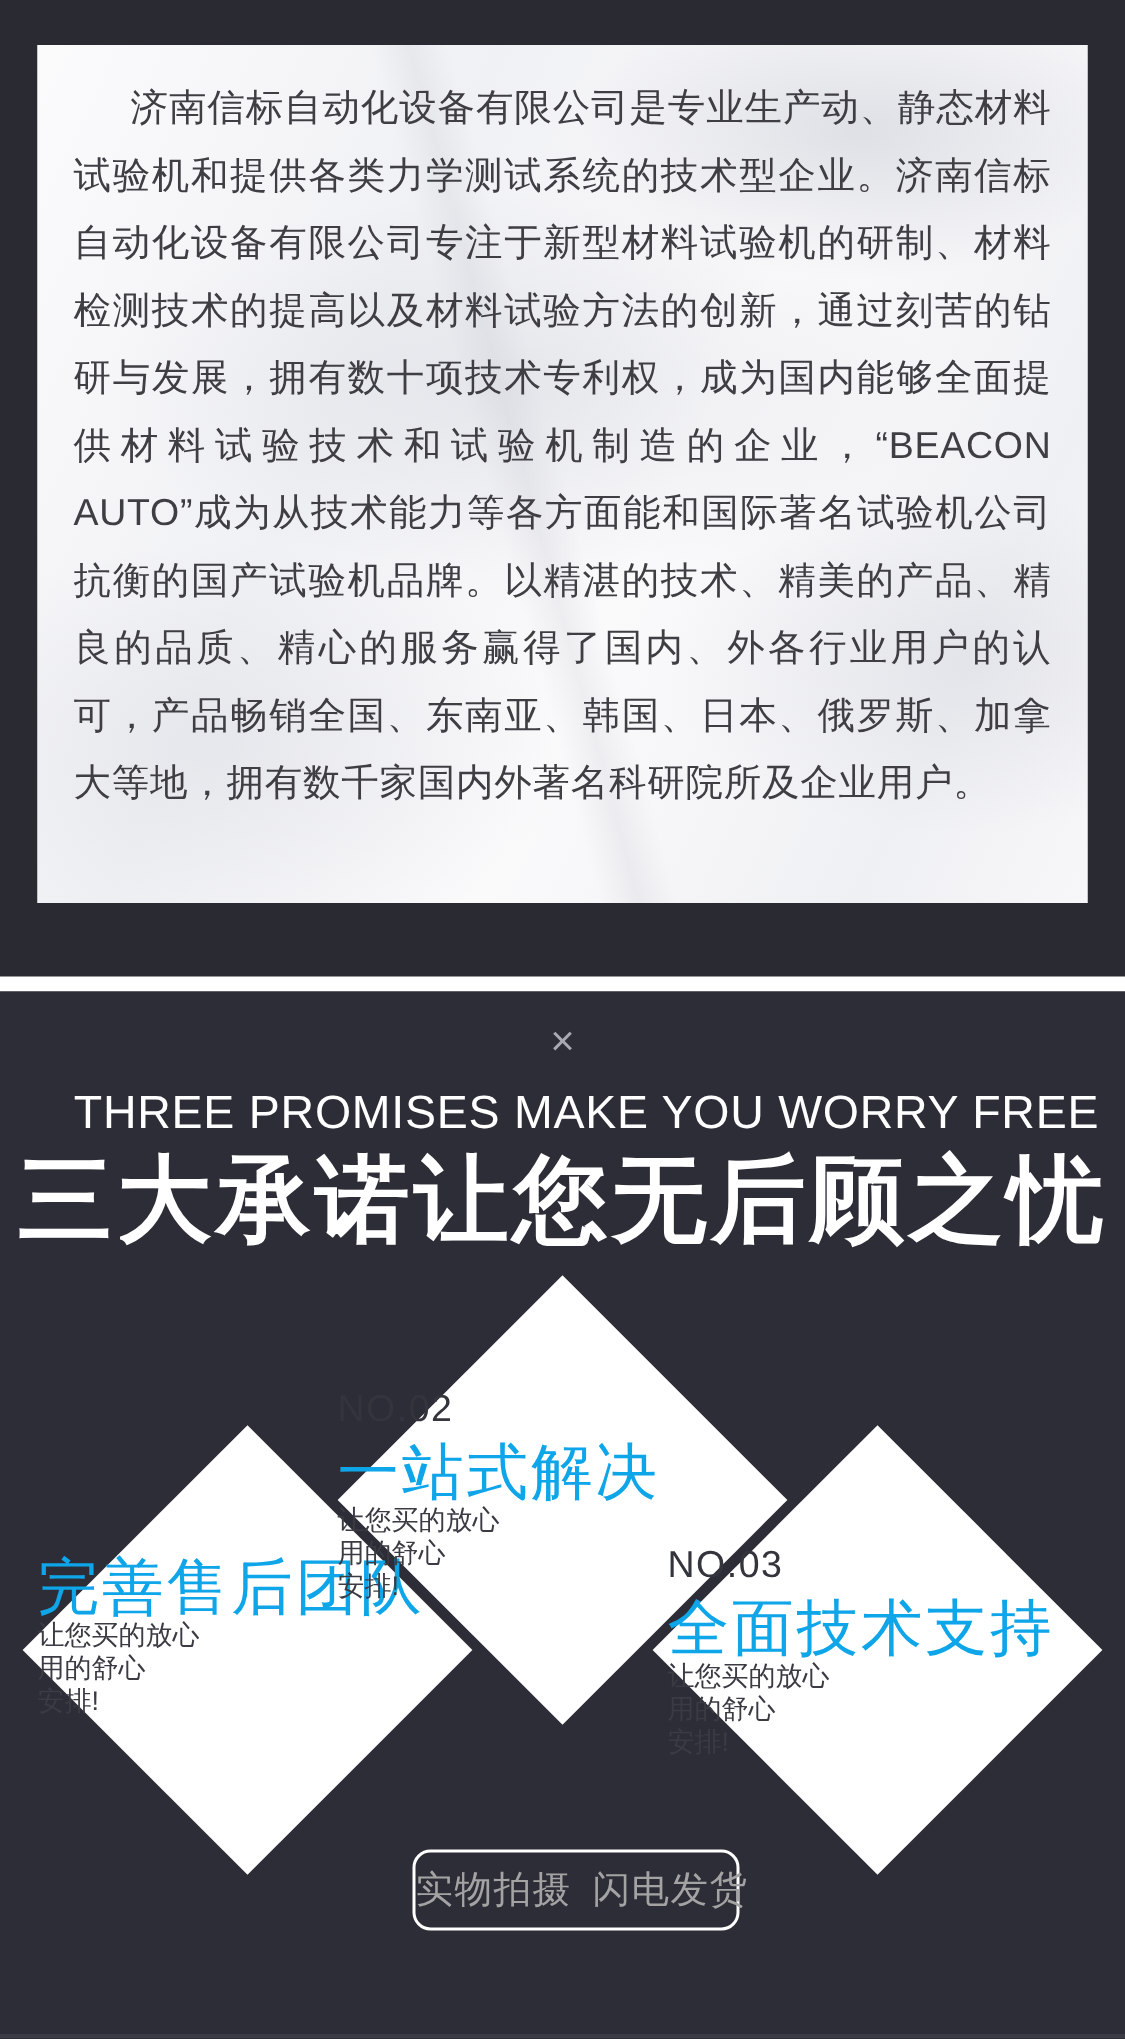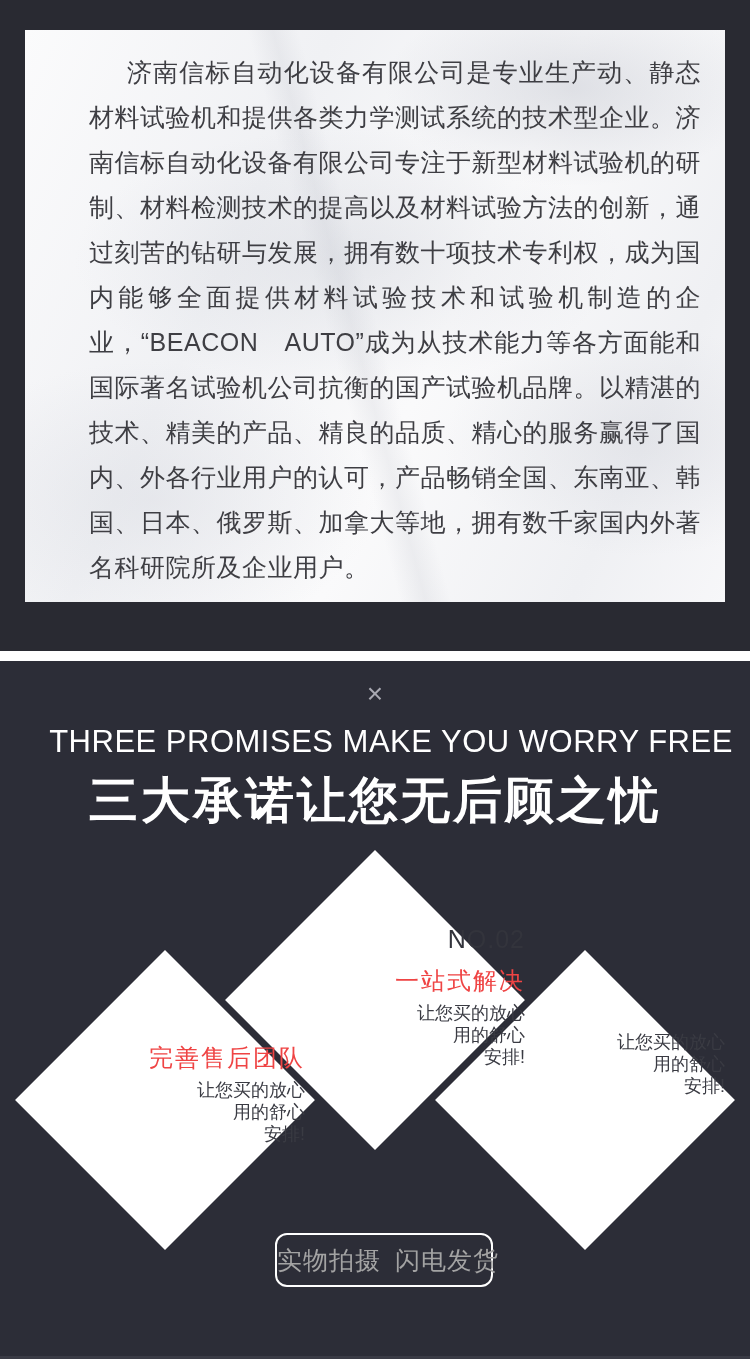--- a/index.html
+++ b/index.html
@@ -21,21 +21,20 @@
     left:25px;top:30px;width:700px;height:572px;
     box-sizing:border-box;
     background-color:#f6f6f8;
     background-image:
       radial-gradient(ellipse 300px 160px at 78% 10%, rgba(178,182,194,.38), rgba(178,182,194,0) 62%),
       radial-gradient(ellipse 420px 200px at 46% 40%, rgba(192,196,206,.30), rgba(192,196,206,0) 65%),
       radial-gradient(ellipse 380px 230px at 18% 82%, rgba(200,203,212,.28), rgba(200,203,212,0) 60%),
       radial-gradient(ellipse 330px 190px at 88% 72%, rgba(188,191,202,.24), rgba(188,191,202,0) 60%),
       linear-gradient(75deg, transparent 44%, rgba(165,168,180,.14) 47%, transparent 50%),
       linear-gradient(115deg, #fbfbfc 0%, #f0f1f4 32%, #fafafb 58%, #eff0f3 84%, #f7f7f9 100%);
-    padding-left: 40px;
   }
   .intro-text{
     margin:0;
     padding:20px 24px 0 24px;
     font-size:25px;
     line-height:45px;
     text-align:justify;
     text-indent:38px;
     letter-spacing:.5px;
     color:#3e3e43;
@@ -63,53 +62,53 @@
     color:#ffffff;
     font-size:31px;line-height:34px;
     letter-spacing:.5px;
     font-weight:400;
     white-space:nowrap;
   }
   .heading-zh{
     left:0;top:771px;width:750px;
     text-align:center;
     color:#ffffff;
-    font-size:49px;line-height:58px;
+    font-size:63px;line-height:58px;
     font-weight:700;
     letter-spacing:3px;
     white-space:nowrap;
   }
 
   .diamond{
     width:212px;height:212px;
     background:#ffffff;
     transform:rotate(45deg);
   }
   .d-mid{left:269px;top:894px;}
   .d-left{left:59px;top:994px;}
   .d-right{left:479px;top:994px;}
 
   .promise{
-    text-align:right;
+    text-align:left;
     color:#33343c;
   }
   .p-left{left:25px;top:1029px;width:280px;}
   .p-mid{left:225px;top:926px;width:300px;}
   .p-right{left:445px;top:1030px;width:280px;}
   .p-no{
     font-size:25px;line-height:26px;
     letter-spacing:1px;
     color:#33343c;
   }
   .p-title{
     margin-top:9px;
-    font-size:24px;line-height:40px;
+    font-size:41px;line-height:40px;
     font-weight:500;
     letter-spacing:2px;
-    color:#ef4444;
+    color:#0ea5e9;
     white-space:nowrap;
   }
   .p-desc{
     margin-top:1px;
     font-size:18px;line-height:22px;
     color:#3a3b43;
   }
   .p-desc span{display:block;}
 
   .badge{
@@ -162,20 +161,22 @@
   <div class="p-no">NO.02</div>
   <div class="p-title">一站式解决</div>
   <div class="p-desc">
     <span>让您买的放心</span>
     <span>用的舒心</span>
     <span>安排!</span>
   </div>
 </div>
 
 <div class="abs promise p-right">
+  <div class="p-no">NO.03</div>
+  <div class="p-title">全面技术支持</div>
   <div class="p-desc">
     <span>让您买的放心</span>
     <span>用的舒心</span>
     <span>安排!</span>
   </div>
 </div>
 
 <div class="abs badge">实物拍摄 闪电发货</div>
 
 <div class="abs bottom-strip"></div>

